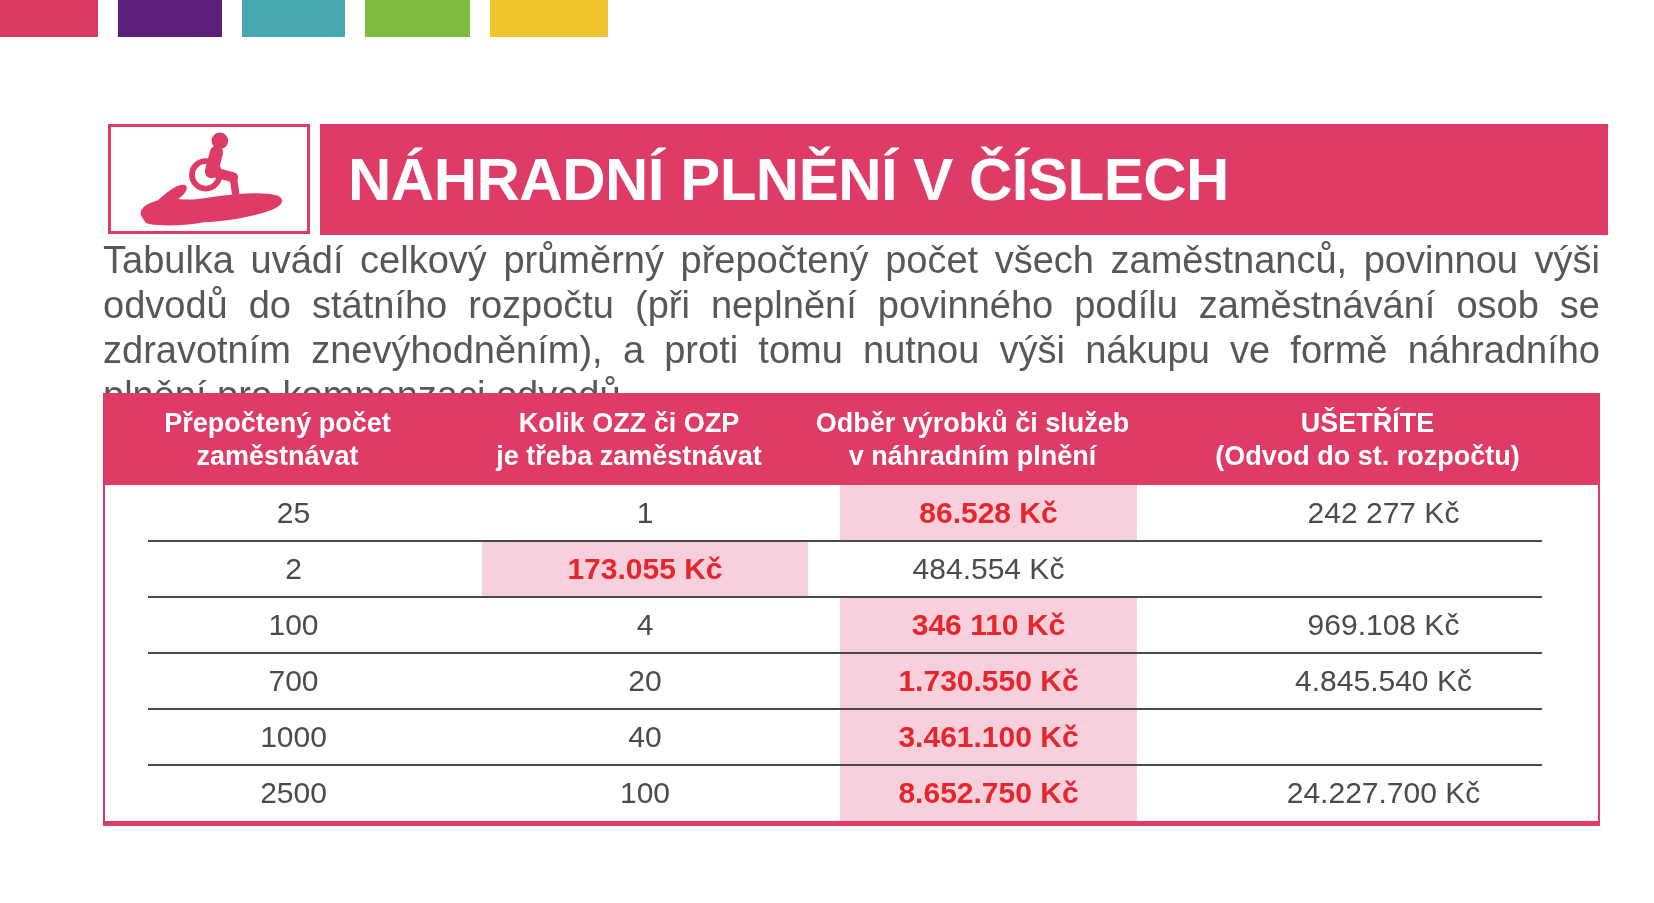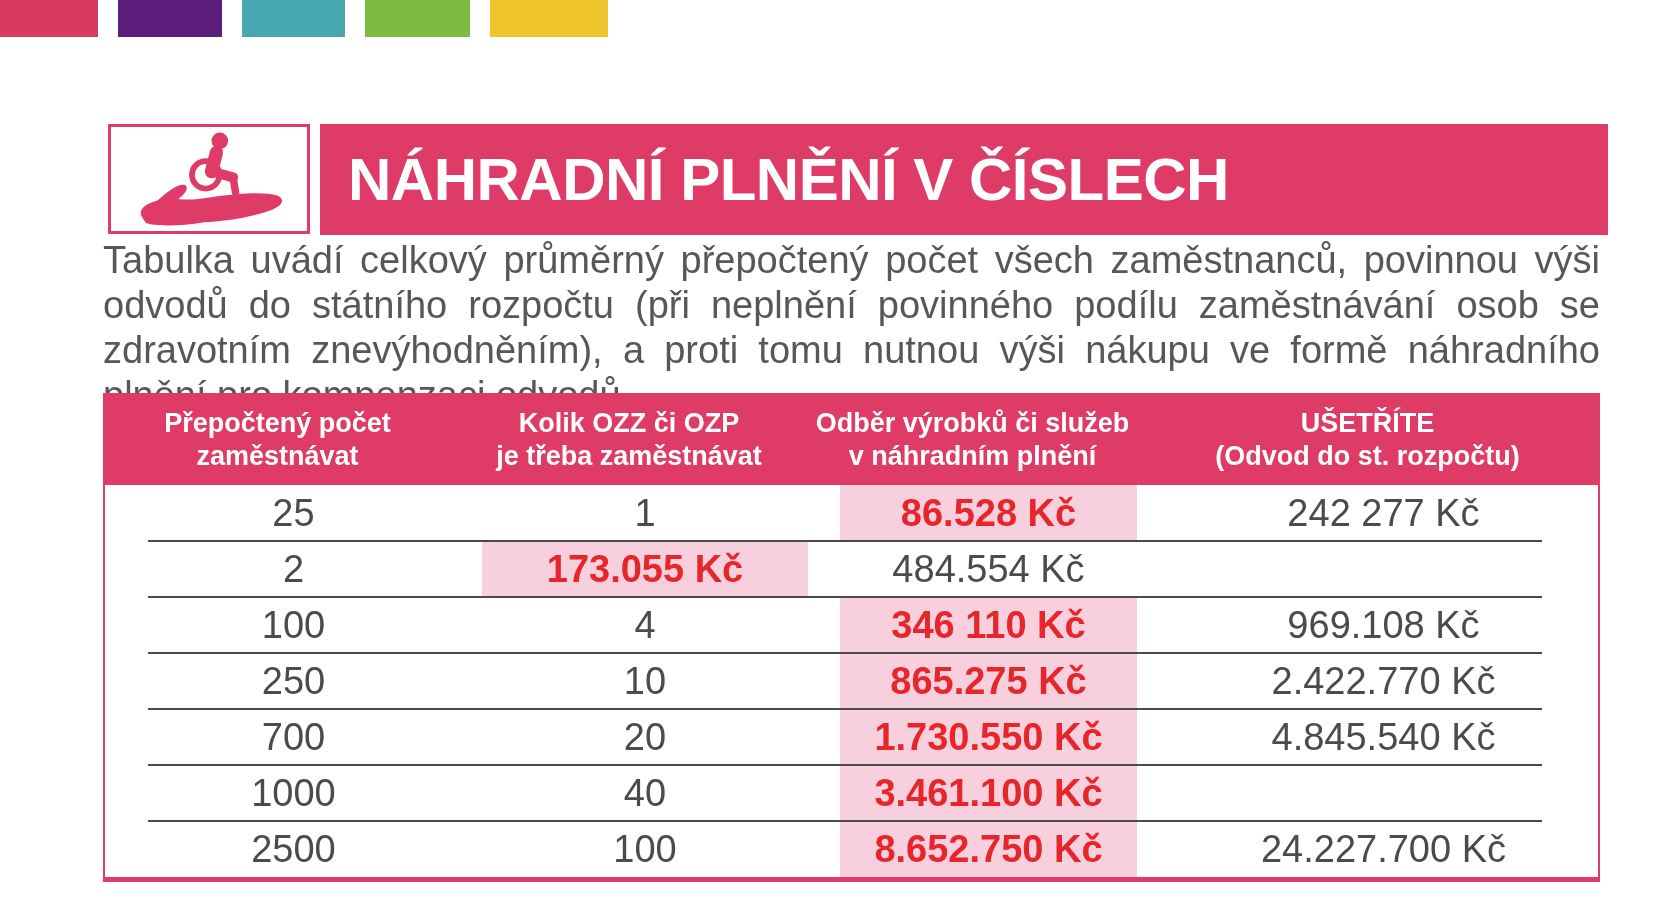--- a/index.html
+++ b/index.html
@@ -61,21 +61,21 @@
   }
   .trow{
     display:grid;grid-template-columns:345px 358px 329px 1fr;height:56px;position:relative;
   }
   .trow + .trow::before{
     content:"";position:absolute;top:-1px;left:43px;right:56px;height:2px;
     background:var(--separator);z-index:2;
   }
   .tcell{
     display:flex;align-items:center;justify-content:center;
-    font-size:38px;color:var(--tabletext);margin-left:32px;
+    font-size:30px;color:var(--tabletext);margin-left:32px;
   }
   .cell-savings{
     background:var(--highlight);color:var(--red);font-weight:bold;
   }
 </style>
 </head>
 <body>
 
 <div class="page">
 
@@ -137,26 +137,20 @@
           <div class="tcell cell-savings">173.055 Kč</div>
           <div class="tcell cell-purchase">484.554 Kč</div>
         </div>
         <div class="trow">
           <div class="tcell cell-employees">100</div>
           <div class="tcell cell-ozp">4</div>
           <div class="tcell cell-savings">346 110 Kč</div>
           <div class="tcell cell-purchase">969.108 Kč</div>
         </div>
         <div class="trow">
-          <div class="tcell cell-employees">250</div>
-          <div class="tcell cell-ozp">10</div>
-          <div class="tcell cell-savings">865.275 Kč</div>
-          <div class="tcell cell-purchase">2.422.770 Kč</div>
-        </div>
-        <div class="trow">
           <div class="tcell cell-employees">700</div>
           <div class="tcell cell-ozp">20</div>
           <div class="tcell cell-savings">1.730.550 Kč</div>
           <div class="tcell cell-purchase">4.845.540 Kč</div>
         </div>
         <div class="trow">
           <div class="tcell cell-employees">1000</div>
           <div class="tcell cell-ozp">40</div>
           <div class="tcell cell-savings">3.461.100 Kč</div>
         </div>

